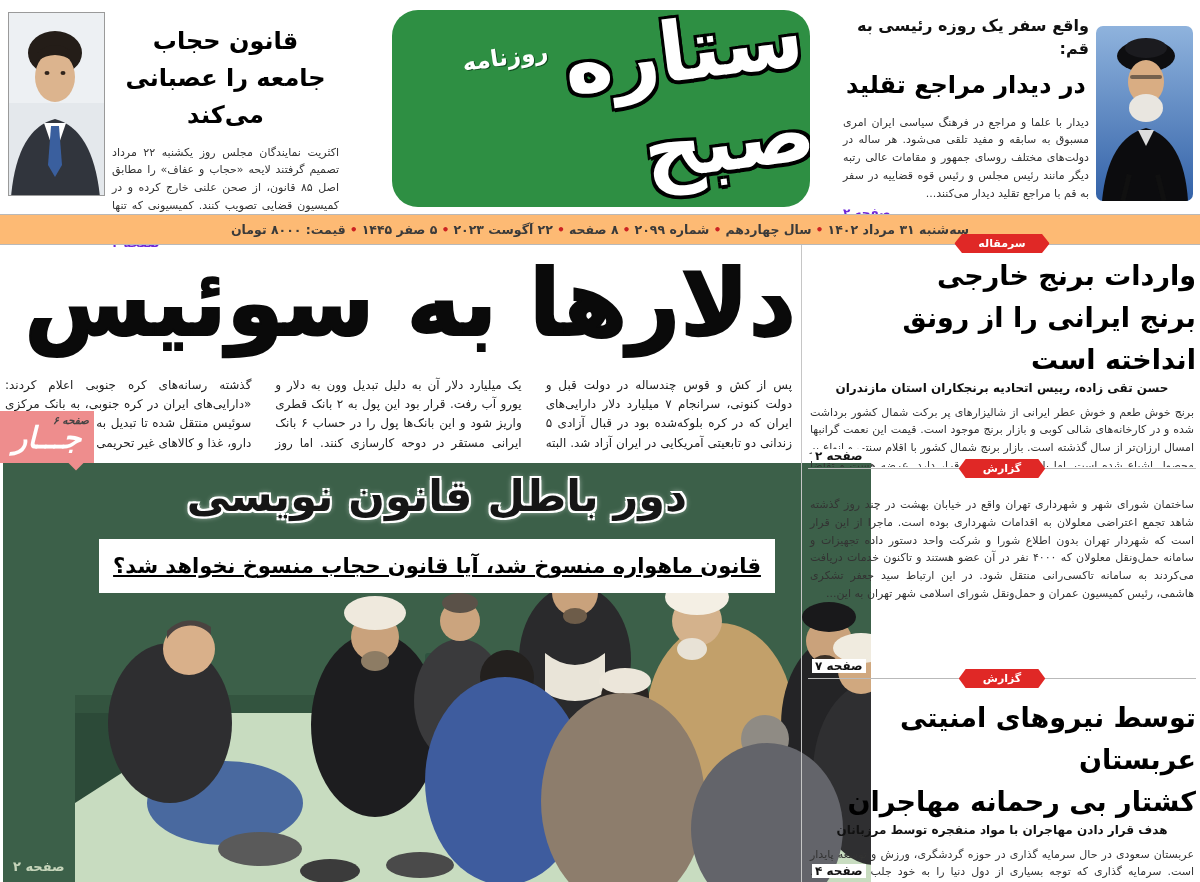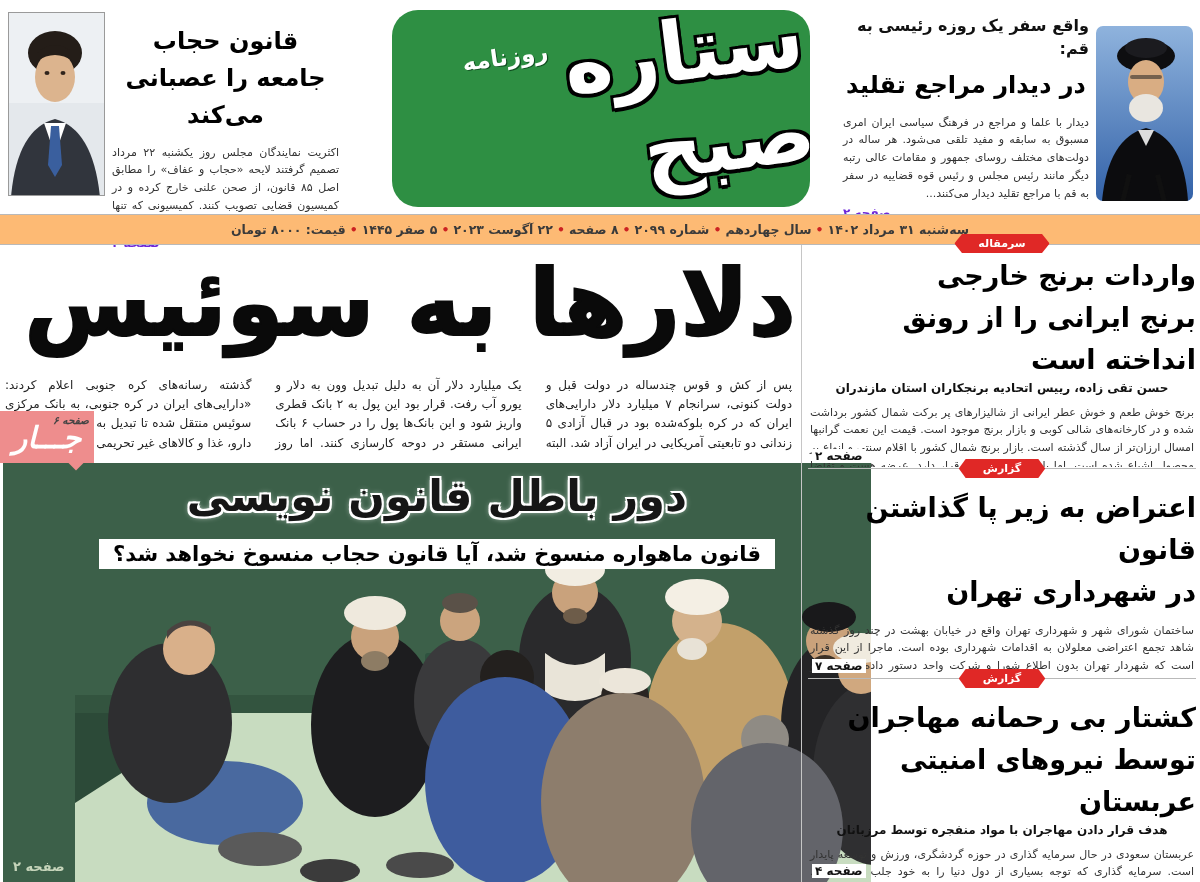--- a/index.html
+++ b/index.html
@@ -36,21 +36,21 @@
   .watermark .wm-word { position:absolute; inset:0; display:flex; align-items:center; justify-content:center; color:#fff; font-size:30px; font-weight:bold; }
   .watermark .wm-page { position:absolute; top:3px; right:5px; font-size:10.5px; font-weight:bold; color:#444;text-align:center; }
   .watermark .wm-tail { position:absolute; bottom:-5px; right:12px; width:12px; height:12px; background:#ee8d8d; transform:rotate(45deg); }
 
   
   .photo-story { position:absolute; left:3px; top:463px; width:868px; height:419px; overflow:hidden; background:#3c6049; }
   .photo-story svg { position:absolute; inset:0; }
   .photo-title { position:absolute; top:8px; left:0; width:100%; text-align:center; font-size:43px; font-weight:bold; color:#161616; z-index:3;
     text-shadow:2px 2px 0 #fff,-2px 2px 0 #fff,2px -2px 0 #fff,-2px -2px 0 #fff,0 0 6px #fff; }
   .photo-sub { position:absolute; top:76px; left:0; width:100%; text-align:center; z-index:3; }
-  .photo-sub span { display:inline-block; background:#fff; color:#000; font-size:21px; font-weight:bold; padding:3px 14px; }
+  .photo-sub span { display:inline-block; background:#fff; color:#000; font-size:21px; font-weight:bold; padding:15px 14px;text-decoration:underline; }
   .photo-page { position:absolute; left:10px; bottom:8px; z-index:3; color:#dfeacf; font-size:13px; font-weight:bold; opacity:.85; }
 
   
   .v-rule { position:absolute; left:801px; top:245px; width:1px; height:637px; background:#c6c6c6; }
   .sidebar { position:absolute; left:808px; top:245px; width:388px; height:637px; }
   .sb-divider { position:absolute; left:0; width:100%; height:1px; background:#b9b9b9; }
   .badge { position:absolute; left:50%; transform:translateX(-50%); background:#e02826; color:#fff; font-size:11px; font-weight:bold; padding:3px 24px; z-index:4; white-space:nowrap;
     clip-path:polygon(0 50%,8% 0,92% 0,100% 50%,92% 100%,8% 100%); }
   .sb-art { position:absolute; left:0; width:100%; overflow:hidden; }
   .sb-headline { text-align:right; font-size:27px; font-weight:bold; color:#000; line-height:1.55; letter-spacing:-0.5px; }
@@ -203,34 +203,30 @@
         <div>برنج ایرانی را از رونق انداخته است</div>
       </div>
       <div class="sb-subhead">حسن تقی زاده، رییس اتحادیه برنجکاران استان مازندران</div>
       <div class="sb-body">برنج خوش طعم و خوش عطر ایرانی از شالیزارهای پر برکت شمال کشور برداشت شده و در کارخانه‌های شالی کوبی و بازار برنج موجود است. قیمت این نعمت گرانبها امسال ارزان‌تر از سال گذشته است. بازار برنج شمال کشور با اقلام سنتی و انواع پر محصول اشباع شده است. اما بازار برنج در رکود قرار دارد. عرضه هست و تقاضا اندک است و تنها شرکت‌های بزرگ از فرصت ارزان بودن محصول استفاده کرده‌اند و معامله‌هایی وجود دارد...</div>
       <div class="sb-pageref">صفحه ۲</div>
     </div>
 
     <div class="sb-divider" style="top:223px;"></div>
     <div class="badge" style="top:214px;">گزارش</div>
     <div class="sb-art" style="top:242px; height:190px;">
-      <div class="sb-headline">
-        <div>اعتراض به زیر پا گذاشتن قانون</div>
-        <div>در شهرداری تهران</div>
-      </div>
       <div class="sb-body">ساختمان شورای شهر و شهرداری تهران واقع در خیابان بهشت در چند روز گذشته شاهد تجمع اعتراضی معلولان به اقدامات شهرداری بوده است. ماجرا از این قرار است که شهردار تهران بدون اطلاع شورا و شرکت واحد دستور داده تجهیزات و سامانه حمل‌ونقل معلولان که ۴۰۰۰ نفر در آن عضو هستند و تاکنون خدمات دریافت می‌کردند به سامانه تاکسی‌رانی منتقل شود. در این ارتباط سید جعفر تشکری هاشمی، رئیس کمیسیون عمران و حمل‌ونقل شورای اسلامی شهر تهران به این...</div>
       <div class="sb-pageref">صفحه ۷</div>
     </div>
 
     <div class="sb-divider" style="top:433px;"></div>
     <div class="badge" style="top:424px;">گزارش</div>
     <div class="sb-art" style="top:452px; height:185px;">
       <div class="sb-headline">
+        <div>توسط نیروهای امنیتی عربستان</div>
         <div>کشتار بی رحمانه مهاجران</div>
-        <div>توسط نیروهای امنیتی عربستان</div>
       </div>
       <div class="sb-subhead">هدف قرار دادن مهاجران با مواد منفجره توسط مرزبانان</div>
       <div class="sb-body">عربستان سعودی در حال سرمایه گذاری در حوزه گردشگری، ورزش و توسعه پایدار است. سرمایه گذاری که توجه بسیاری از دول دنیا را به خود جلب کرده است. کارشناسان معتقدند ریاض تلاش می‌کند تا با این سرمایه گذاری‌ها توجه افکار عمومی در دنیا را از شرایط بد حقوق بشری در این کشور منحرف کند...</div>
       <div class="sb-pageref">صفحه ۴</div>
     </div>
 
   </div>
 </div>
 
 </body></html>

